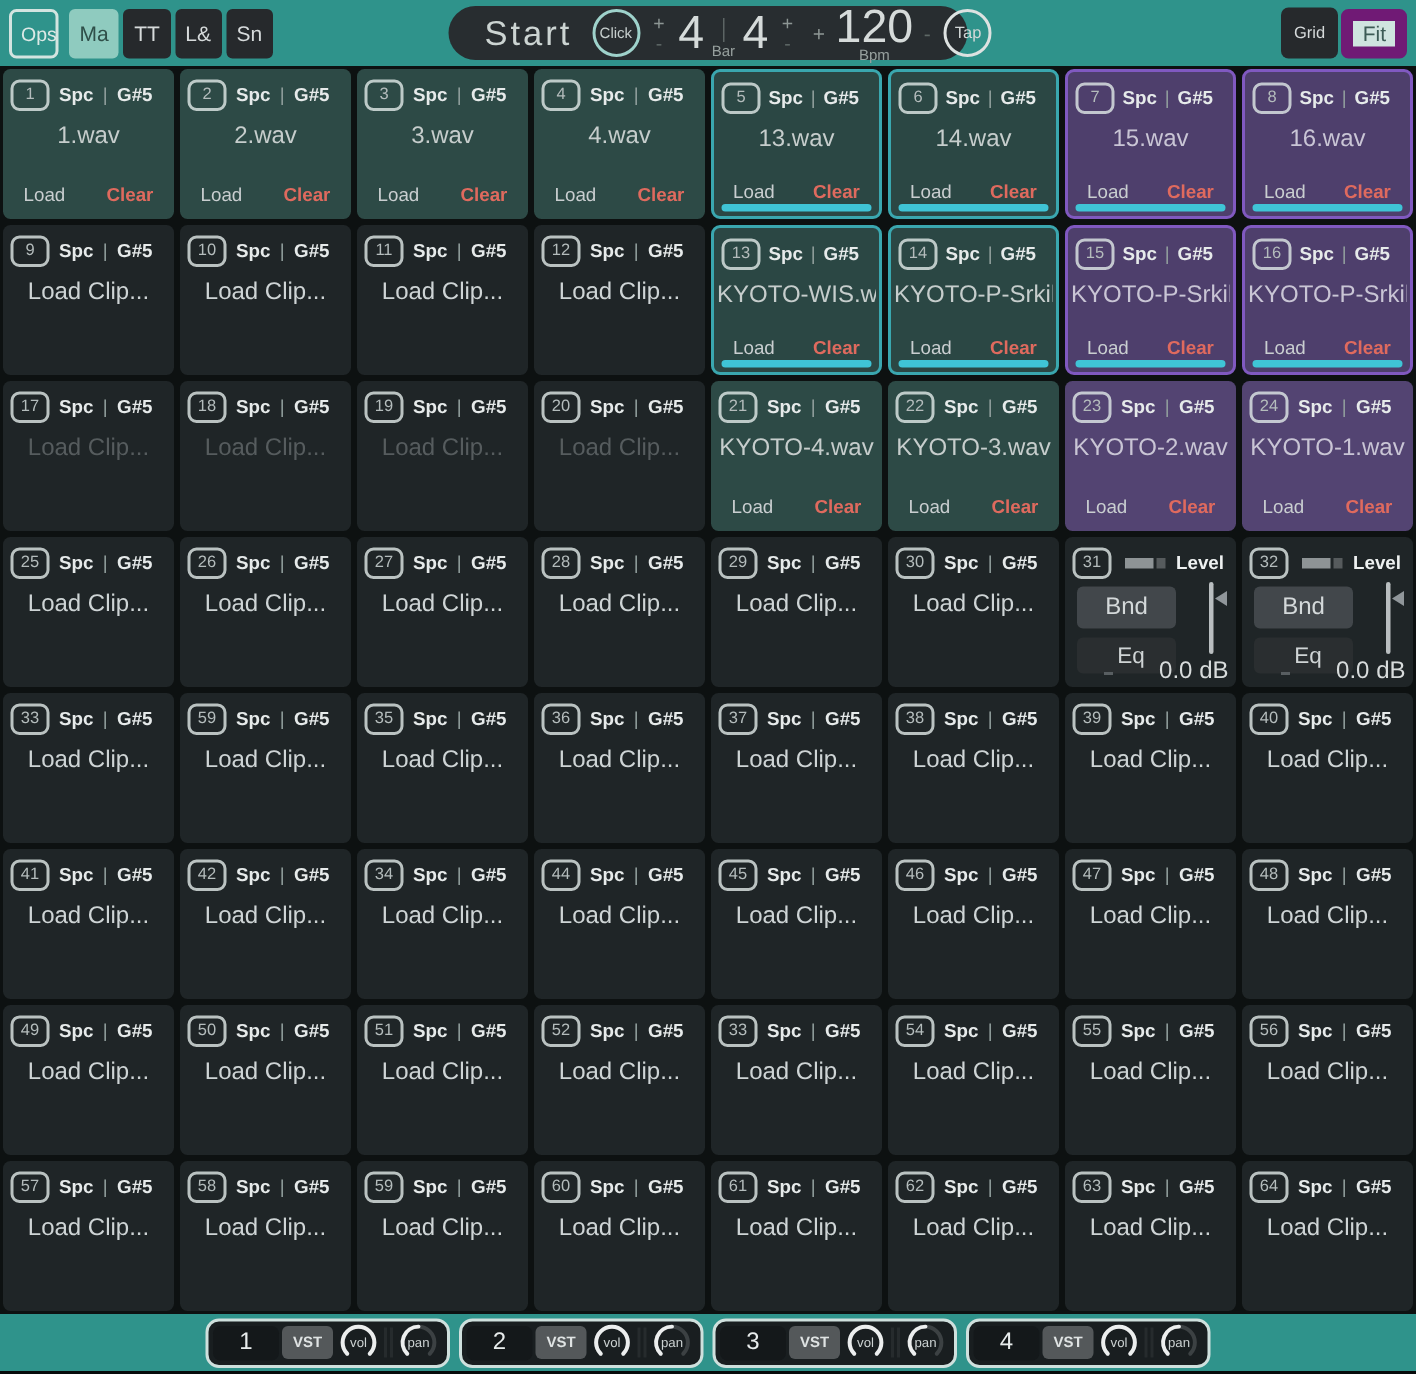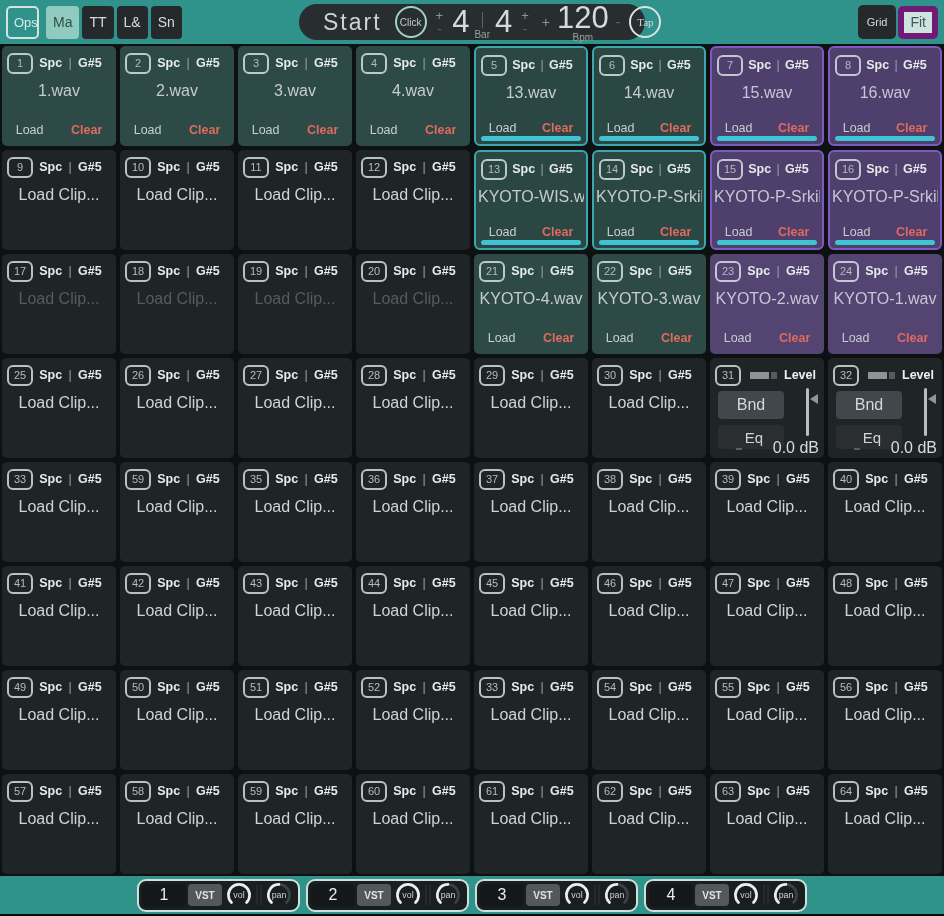--- a/index.html
+++ b/index.html
@@ -34,37 +34,37 @@
     width:346px; height:36px; background:#282d30; border-radius:18px;
     display:flex; align-items:center; gap:9px; padding:0 8px 0 24px;
   }
   .start-label { font-size:23px; font-weight:300; letter-spacing:2px; color:#ccd4d2; margin-right:4px; cursor:pointer; }
   .circle-btn {
     width:32px; height:32px; border-radius:50%; flex:0 0 auto;
     display:flex; align-items:center; justify-content:center; cursor:pointer;
     background:transparent;
   }
   .click-btn { border:2px solid #9ed2cb; color:#c6cecd; font-size:10px; }
-  .tap-btn   { border:2px solid #dde2e1; color:#d2d8d7; font-size:11px; margin-left:auto;font-family:Liberation Serif, serif; }
+  .tap-btn   { border:2px solid #dde2e1; color:#d2d8d7; font-size:11px; margin-left:auto; }
   .vstep { display:flex; flex-direction:column; align-items:center; gap:5px; line-height:8px; }
   .vstep .plus  { color:#8d9694; font-size:13px; cursor:pointer; }
   .vstep .minus { color:#5e6866; font-size:13px; cursor:pointer; }
   .sig { display:flex; align-items:flex-start; gap:5px; }
   .big-num { font-size:31px; font-weight:300; color:#d6dbda; line-height:34px; cursor:pointer; }
   .sig-mid { display:flex; flex-direction:column; align-items:center; padding-top:7px; }
   .sig-vline { width:1px; height:16px; background:#5c6564; }
   .tiny-label { font-size:10px; color:#97a09e; margin-top:1px; }
   .bpm-group { display:flex; align-items:center; gap:7px; margin-left:4px; }
   .hstep { color:#8d9694; font-size:14px; cursor:pointer; }
   .hstep.dim { color:#5e6866; }
   .bpm-col { display:flex; flex-direction:column; align-items:center; }
 
   .right-group { margin-left:auto; display:flex; align-items:center; gap:2px; }
   .grid-btn { height:34px; padding:0 9px; background:#26292c; color:#d6dadb; border-radius:5px; font-size:11px; }
-  .fit-btn  { height:33px; padding:0 6px; background:#cfe4df; border:6px solid #701a75; color:#3c5b55; border-radius:5px; font-size:14px; }
+  .fit-btn  { height:33px; padding:0 6px; background:#cfe4df; border:8px solid #701a75; color:#3c5b55; border-radius:5px; font-size:14px; }
 
   
   .grid {
     padding:2px; display:grid; grid-template-columns:repeat(8,1fr);
     grid-auto-rows:100px; gap:4px; height:832px;
   }
   .pad { position:relative; border-radius:5px; background:#1f2527; cursor:pointer; }
   .pad.teal           { background:#2d4a46; }
   .pad.teal-active    { background:#2b4744; border:2px solid #3aa7af; border-radius:6px; }
   .pad.purple         { background:#534472; }
@@ -736,21 +736,21 @@
         <span class="head-rest">
           <span>Spc</span>
           <span class="pad-sep">|</span>
           <span>G#5</span>
         </span>
       </div>
       <div class="pad-label">Load Clip...</div>
     </div>
     <div class="pad empty">
       <div class="pad-header">
-        <span class="badge">43</span>
+        <span class="badge">34</span>
         <span class="head-rest">
           <span>Spc</span>
           <span class="pad-sep">|</span>
           <span>G#5</span>
         </span>
       </div>
       <div class="pad-label">Load Clip...</div>
     </div>
     <div class="pad empty">
       <div class="pad-header">

